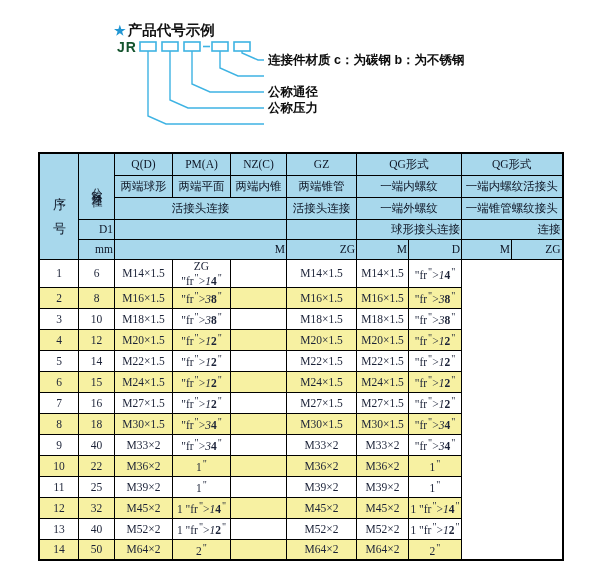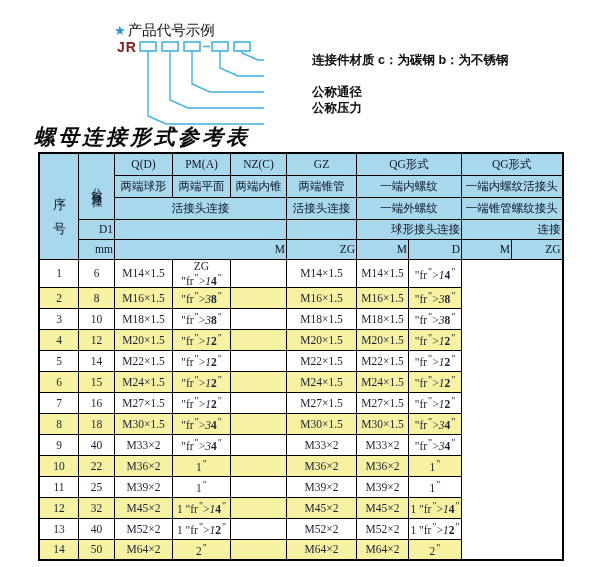--- a/index.html
+++ b/index.html
@@ -10,24 +10,24 @@
     --star-blue:#2196d3;
     --border:#000000;
     --text-dark:#1b2237;
   }
   *{margin:0;padding:0;box-sizing:border-box;}
   body{width:600px;height:567px;background:#fff;font-family:"Liberation Sans",sans-serif;}
   #page{position:relative;width:600px;height:567px;background:#fff;overflow:hidden;}
 
   
   #diagram-svg{position:absolute;left:0;top:0;width:600px;height:150px;}
-  .diagram-heading{position:absolute;left:114px;top:21px;font-size:14.5px;font-weight:normal;color:#111;white-space:nowrap;}
+  .diagram-heading{position:absolute;left:114px;top:21px;font-size:14.5px;font-weight:bold;color:#111;white-space:nowrap;}
   .diagram-heading .star{color:var(--star-blue);margin-right:2px;font-size:13px;}
-  .code-prefix{position:absolute;left:117px;top:39px;font-size:14px;font-weight:bold;color:#7f1d1d;letter-spacing:1px;}
-  .code-label{position:absolute;left:268px;font-size:12.5px;font-weight:bold;color:#0d0d0d;white-space:nowrap;line-height:15px;margin-left:44px;}
+  .code-prefix{position:absolute;left:117px;top:39px;font-size:14px;font-weight:bold;color:#14532d;letter-spacing:1px;}
+  .code-label{position:absolute;left:268px;font-size:12.5px;font-weight:bold;color:#0d0d0d;white-space:nowrap;line-height:15px;}
 
   
   .page-title{position:absolute;left:34px;top:123px;font-size:21px;font-weight:bold;font-style:italic;
     font-family:"Liberation Serif",serif;color:#0a0a0a;letter-spacing:3px;white-space:nowrap;}
 
   
   table{position:absolute;left:38px;top:152px;border-collapse:collapse;table-layout:fixed;
     border:2px solid var(--border);font-family:"Liberation Serif",serif;color:var(--text-dark);}
   th,td{border:1px solid var(--border);text-align:center;vertical-align:middle;overflow:hidden;
     font-weight:normal;padding:0 1px;}
@@ -66,21 +66,20 @@
 
   <div class="diagram-heading">
     <span class="star">★</span><span>产品代号示例</span>
   </div>
   <div class="code-prefix">JR</div>
 
   <div class="code-label" style="top:53px">连接件材质  c：为碳钢  b：为不锈钢</div>
   <div class="code-label" style="top:85px">公称通径</div>
   <div class="code-label" style="top:101px">公称压力</div>
 
-  <div class="page-title">螺母连接形式参考表</div>
 
   <table>
     <colgroup>
       <col style="width:36px">
         <col style="width:36px">
         <col style="width:58px">
         <col style="width:58px">
       <col style="width:56px">
         <col style="width:70px">
         <col style="width:52px">

